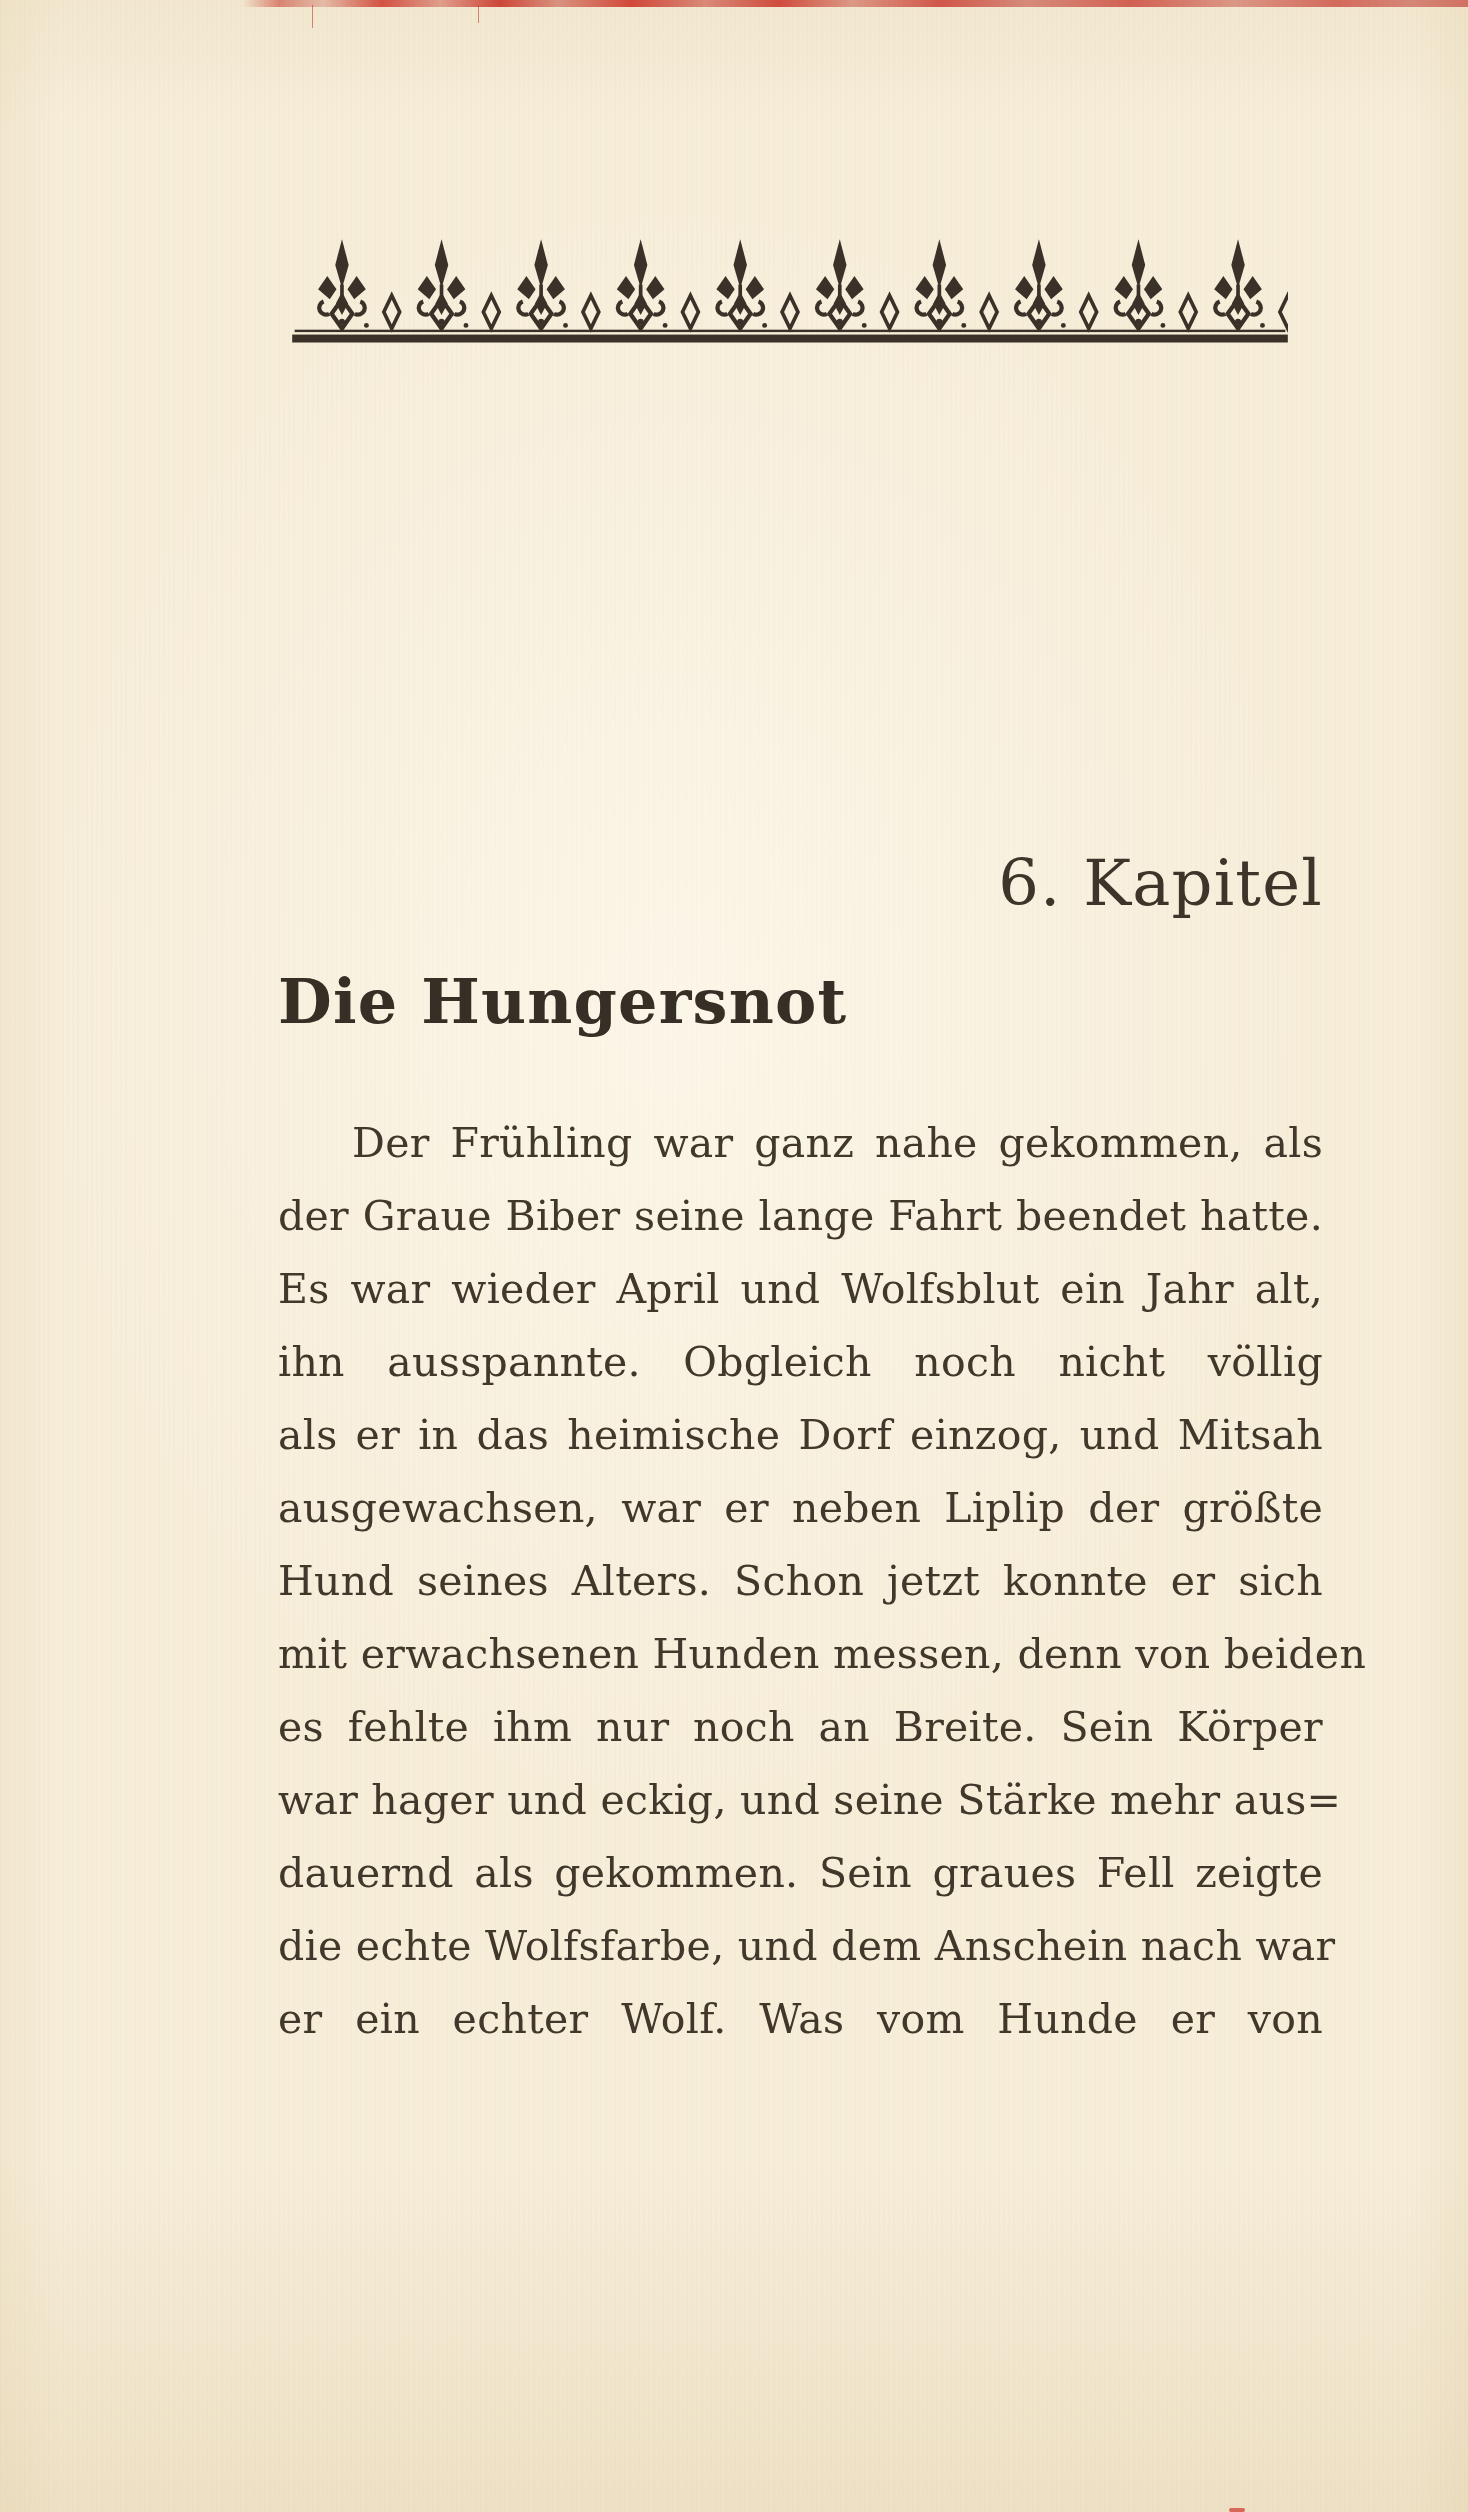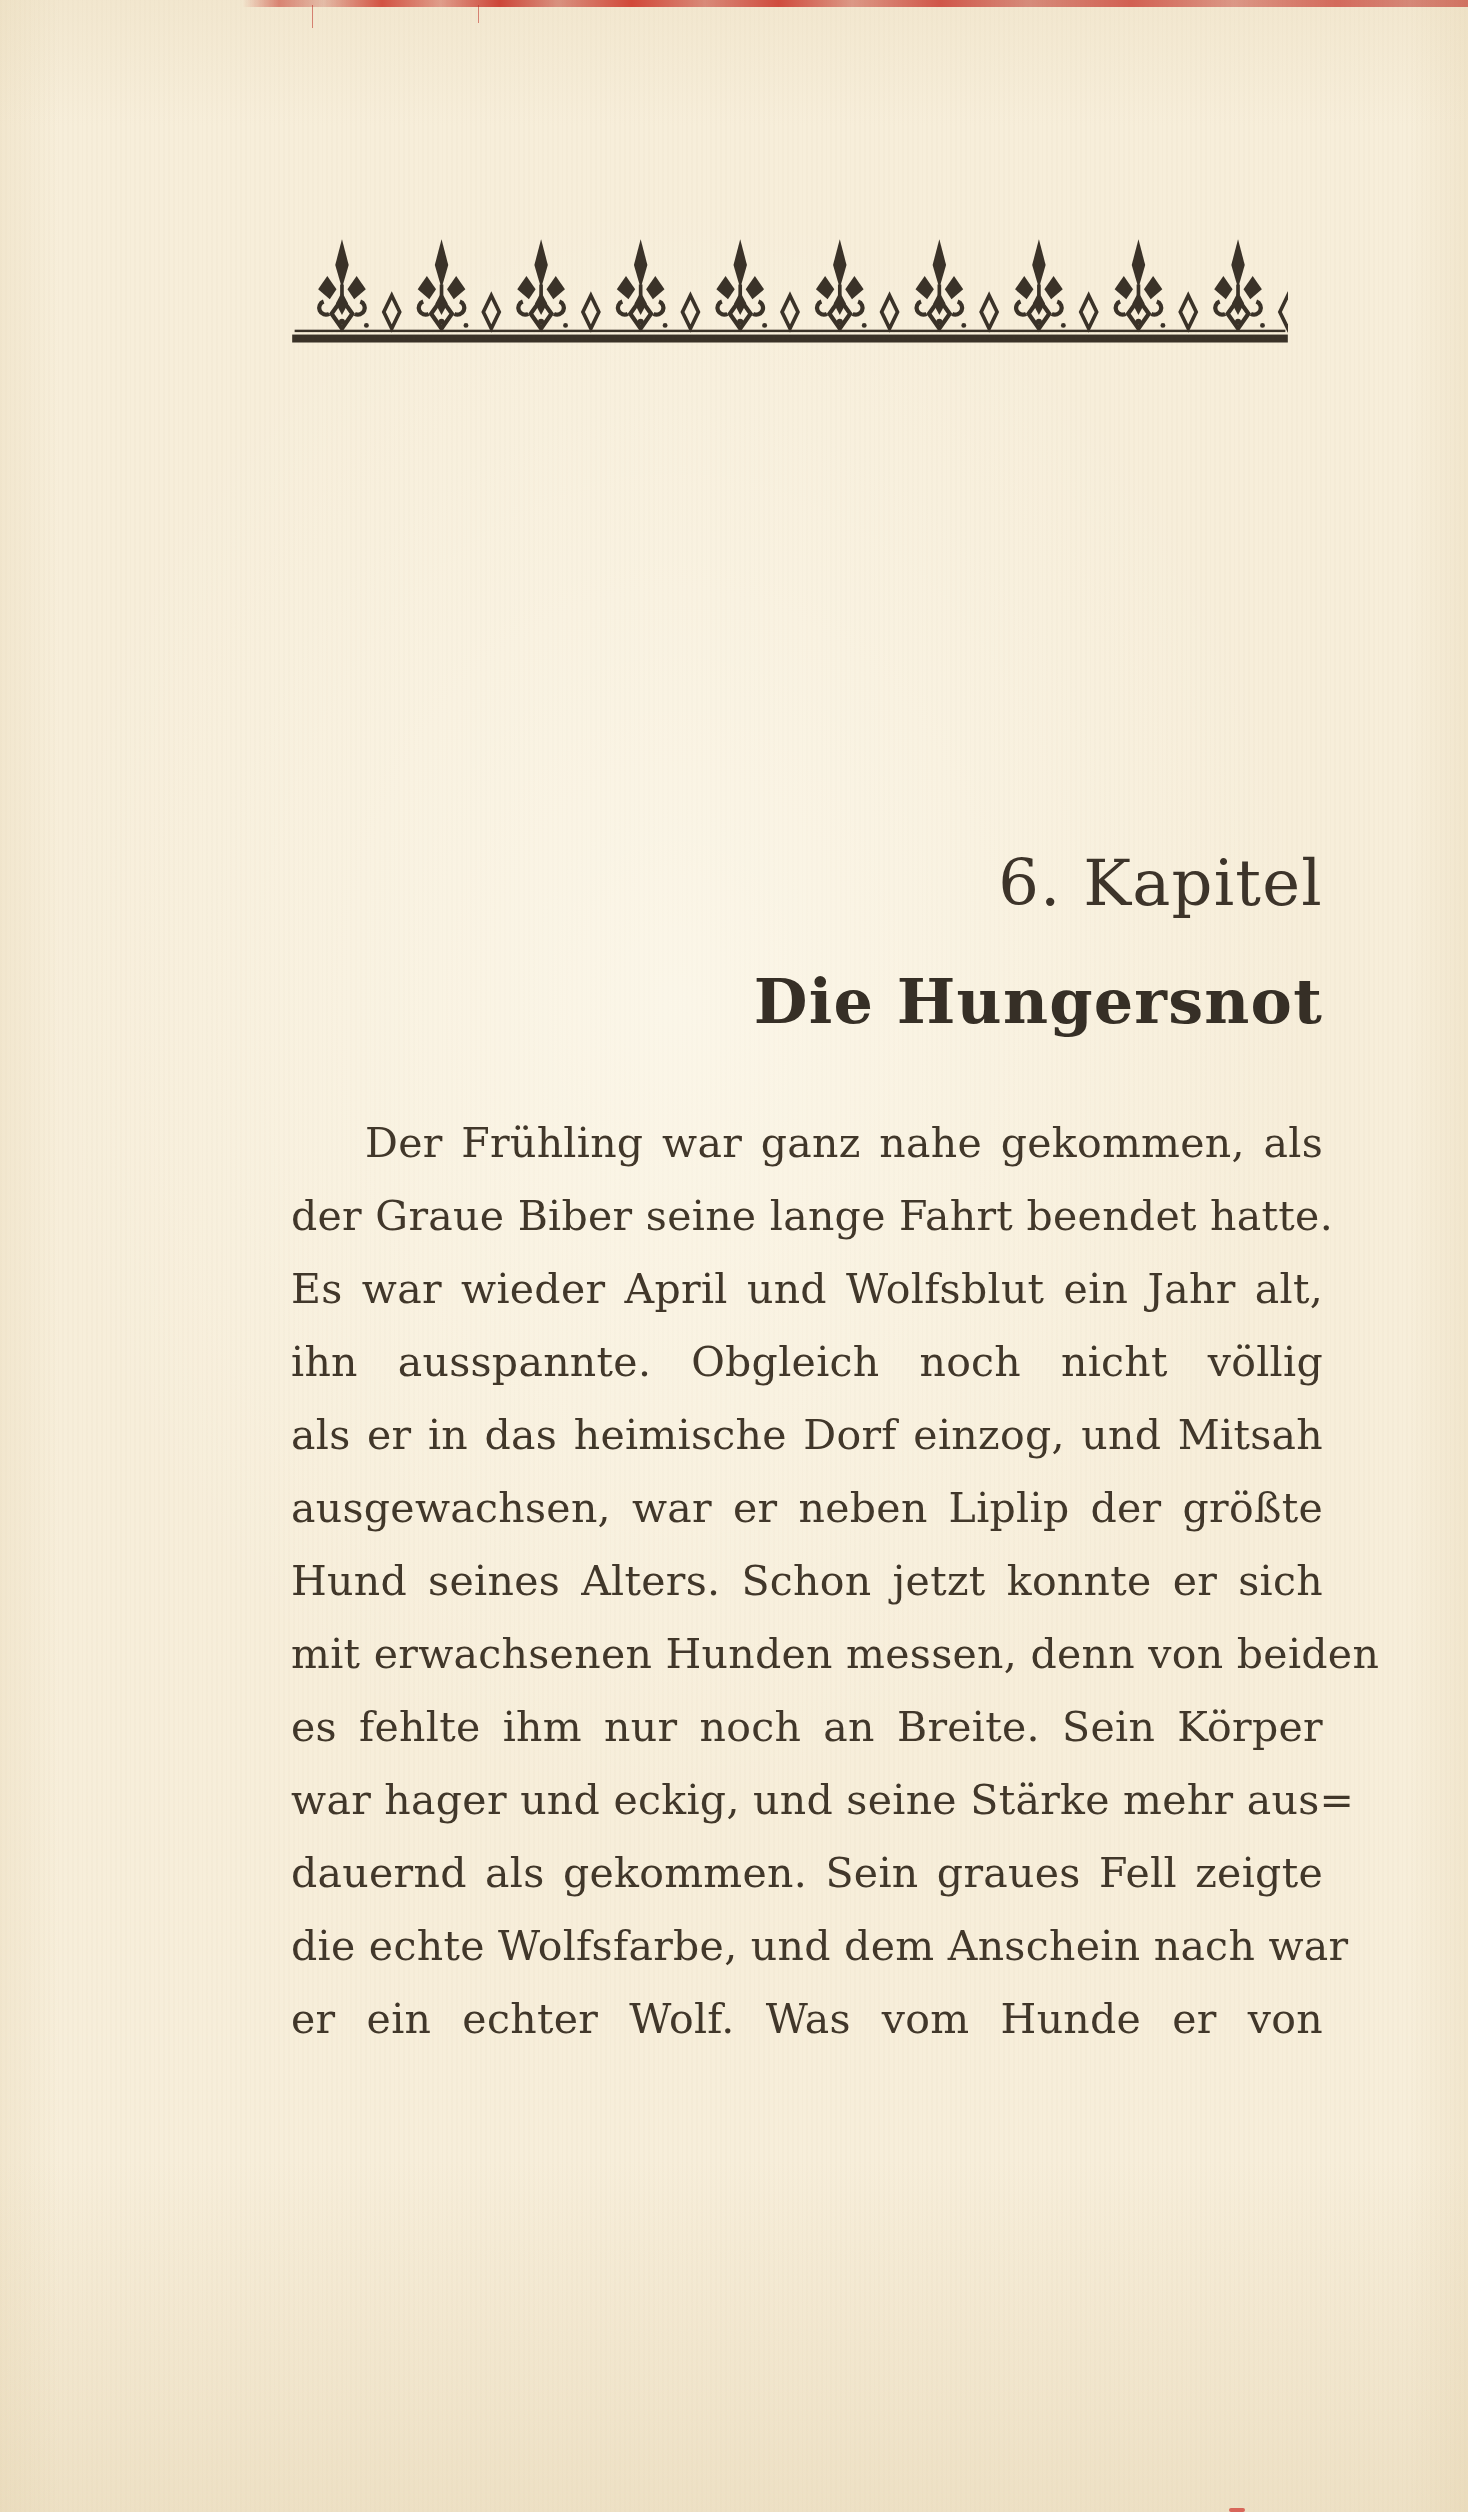--- a/index.html
+++ b/index.html
@@ -40,31 +40,30 @@
   
   .ornament{position:absolute;left:292px;top:235px;}
   
   .kicker{
     position:absolute;left:278px;top:853px;width:1045px;
     text-align:right;font-size:64px;line-height:61px;
     color:#3d342a;letter-spacing:1.2px;
   }
   .title{
     position:absolute;left:278px;top:962px;width:1045px;margin:0;
-    text-align:right;font-size:62px;line-height:79px;
+    text-align:left;font-size:62px;line-height:79px;
     font-weight:bold;color:#362f26;letter-spacing:1.2px;
   }
   
   .body-text{position:absolute;left:278px;top:1107px;width:1045px;}
   .line{
     height:73px;line-height:73px;font-size:41px;
     letter-spacing:0.3px;white-space:nowrap;
     text-align:justify;text-align-last:justify;
     color:#41372a;
-    margin-left:13px;
   }
   .line.indent{padding-left:74px;}
 </style>
 </head>
 <body>
 
 <div class="page">
 
   <div class="red-edge"></div>
   <div class="red-drip drip-1"></div>

